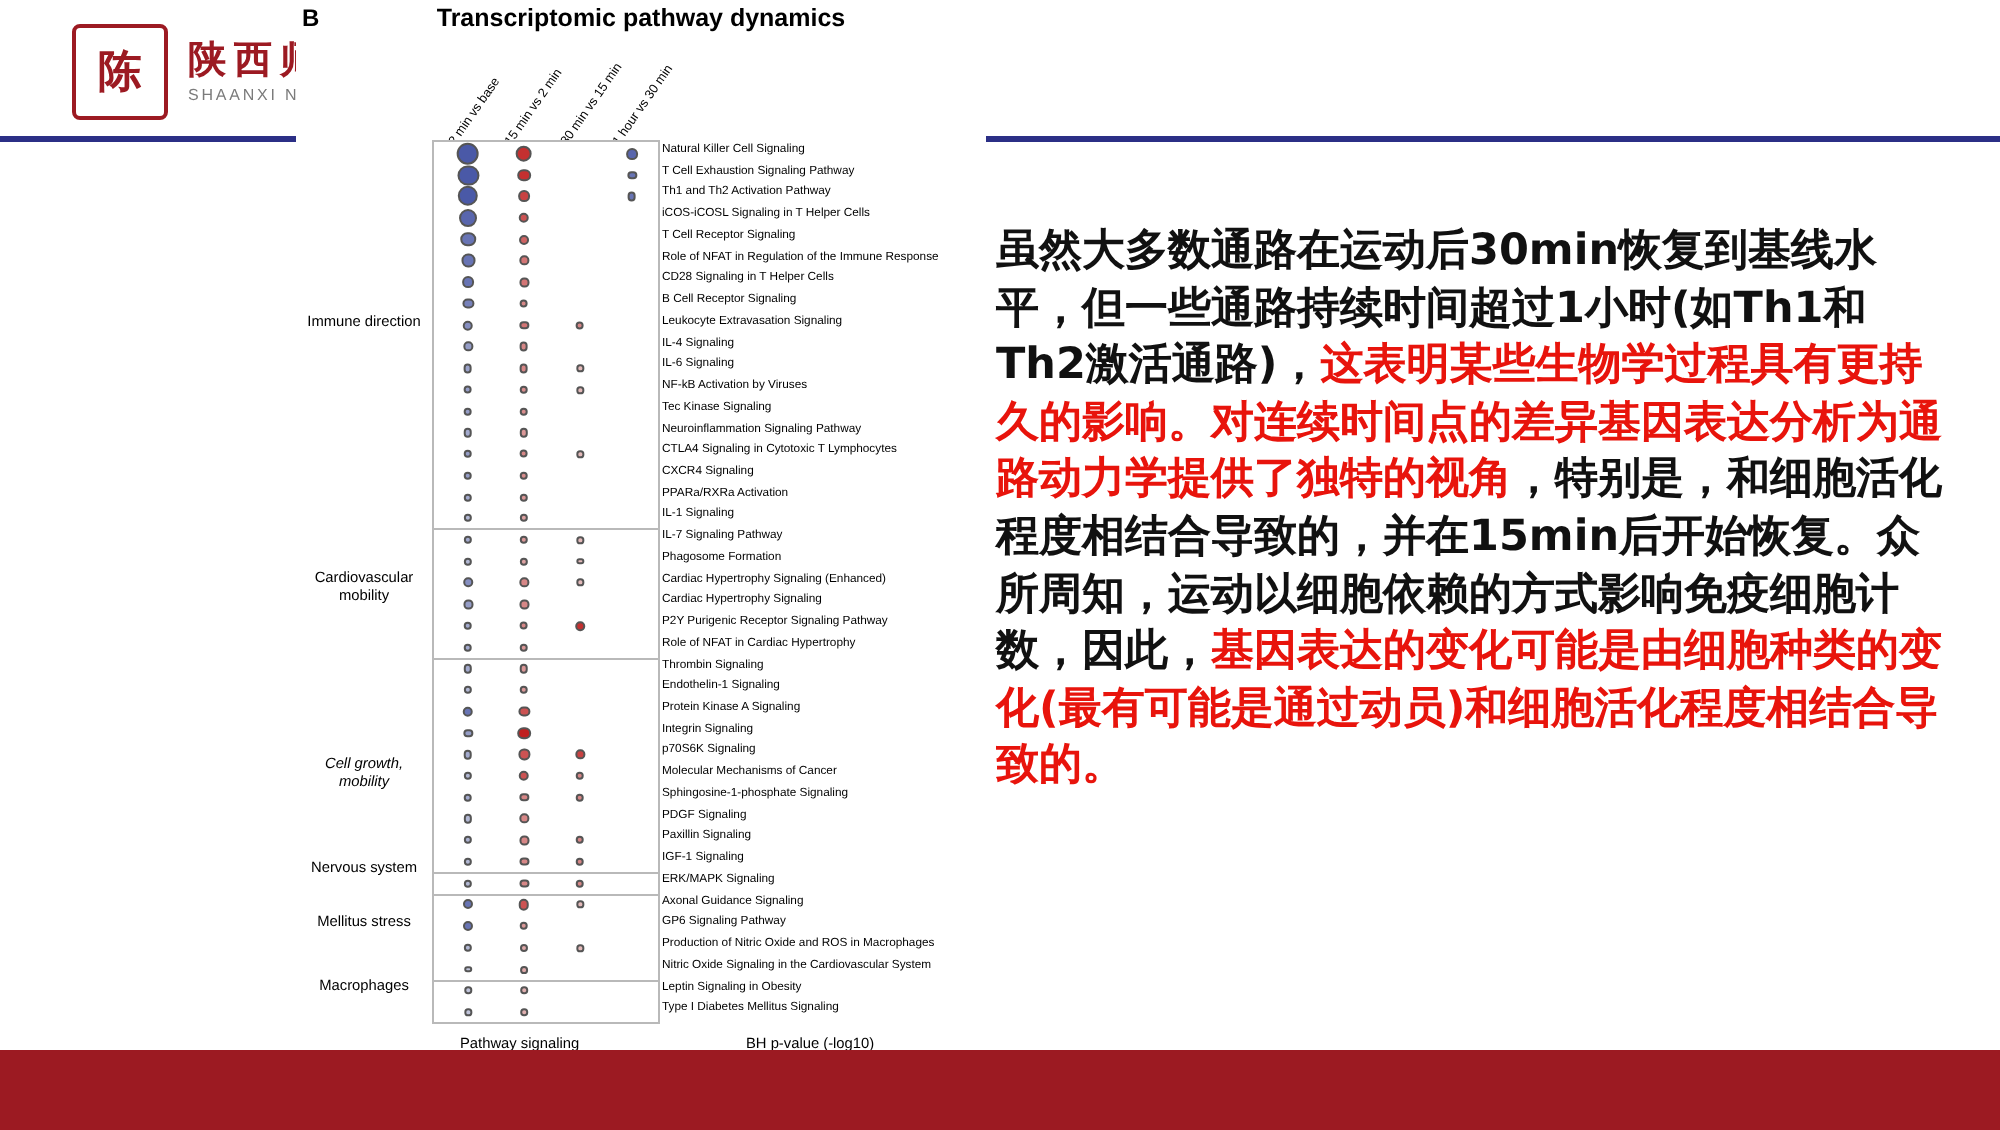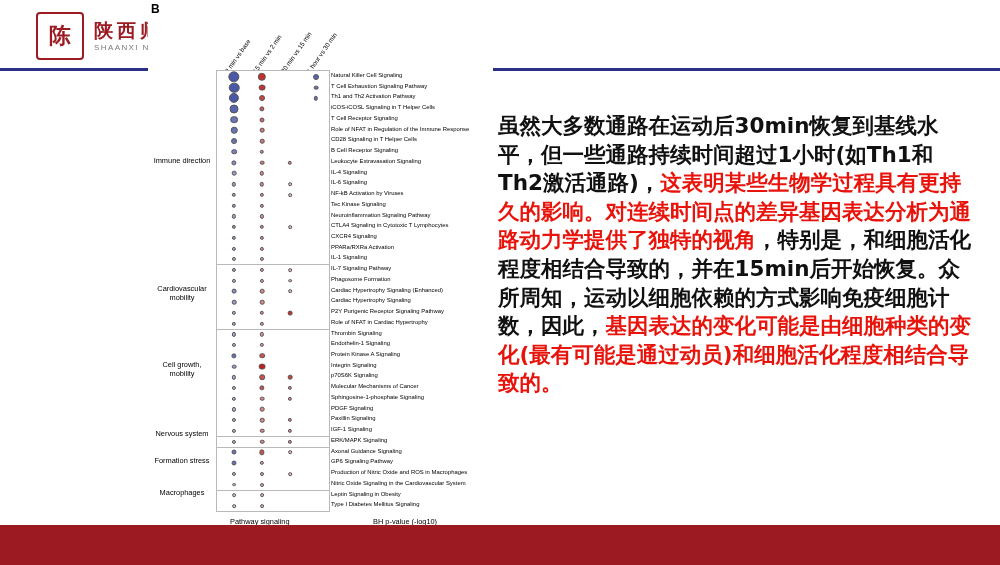--- a/index.html
+++ b/index.html
@@ -116,20 +116,21 @@
       <div class="logo-txt">
         <div class="logo-cn">陕西师</div>
         <div class="logo-en">SHAANXI NORMA</div>
       </div>
     </div>
   </div>
   <div class="header-rule"></div>
 
   <div class="figure">
     <div class="fig-label">B</div>
+    <div class="fig-title">Transcriptomic pathway dynamics</div>
     <div class="col-labels" id="col-labels">
         <div class="col-label" style="left: 81px;">2 min vs base</div>
         <div class="col-label" style="left: 109px;">15 min vs 2 min</div>
         <div class="col-label" style="left: 137px;">30 min vs 15 min</div>
         <div class="col-label" style="left: 163px;">1 hour vs 30 min</div>
       </div>
     <div class="dotplot" id="dotplot">
         <div class="row" style="top: 0px;">
           <div class="cell" style="left: 17px; width: 9.35px; height: 9.35px; background: rgb(74, 89, 167); border: 0.5px solid rgb(85, 85, 85);"></div>
           <div class="cell" style="left: 45px; width: 6.374px; height: 6.374px; background: rgb(196, 48, 48); border: 0.5px solid rgb(85, 85, 85);"></div>
@@ -358,23 +359,23 @@
         <div class="rowlabel" style="top: 445.61px;">Axonal Guidance Signaling</div>
         <div class="rowlabel" style="top: 456.341px;">GP6 Signaling Pathway</div>
         <div class="rowlabel" style="top: 467.073px;">Production of Nitric Oxide and ROS in Macrophages</div>
         <div class="rowlabel" style="top: 477.805px;">Nitric Oxide Signaling in the Cardiovascular System</div>
         <div class="rowlabel" style="top: 488.537px;">Leptin Signaling in Obesity</div>
         <div class="rowlabel" style="top: 499.268px;">Type I Diabetes Mellitus Signaling</div>
       </div>
     <div id="grouplabels">
         <div class="grouplabel" style="top: 156.585px;">Immune direction</div>
         <div class="grouplabel" style="top: 285.366px;">Cardiovascular mobility</div>
-        <div class="grouplabel" style="top: 361px;">Cell growth, mobility</div>
+        <div class="grouplabel" style="top: 378px; font-style: italic;">Cell growth, mobility</div>
         <div class="grouplabel" style="top: 430.244px;">Nervous system</div>
-        <div class="grouplabel" style="top: 457.073px;">Formation stress</div>
+        <div class="grouplabel" style="top: 457.073px;">Mellitus stress</div>
         <div class="grouplabel" style="top: 489.268px;">Macrophages</div>
       </div>
 
     <div class="legend">
       <div class="legend-title" style="left:22px;top:0;">Pathway signaling</div>
       <div class="cbar"></div>
       <div class="cbar-ticks" id="cbar-ticks">
           <div class="cbar-tick" style="left: 4px;">-0.6</div>
           <div class="cbar-tick" style="left: 24px;">-0.4</div>
           <div class="cbar-tick" style="left: 44px;">-0.2</div>

